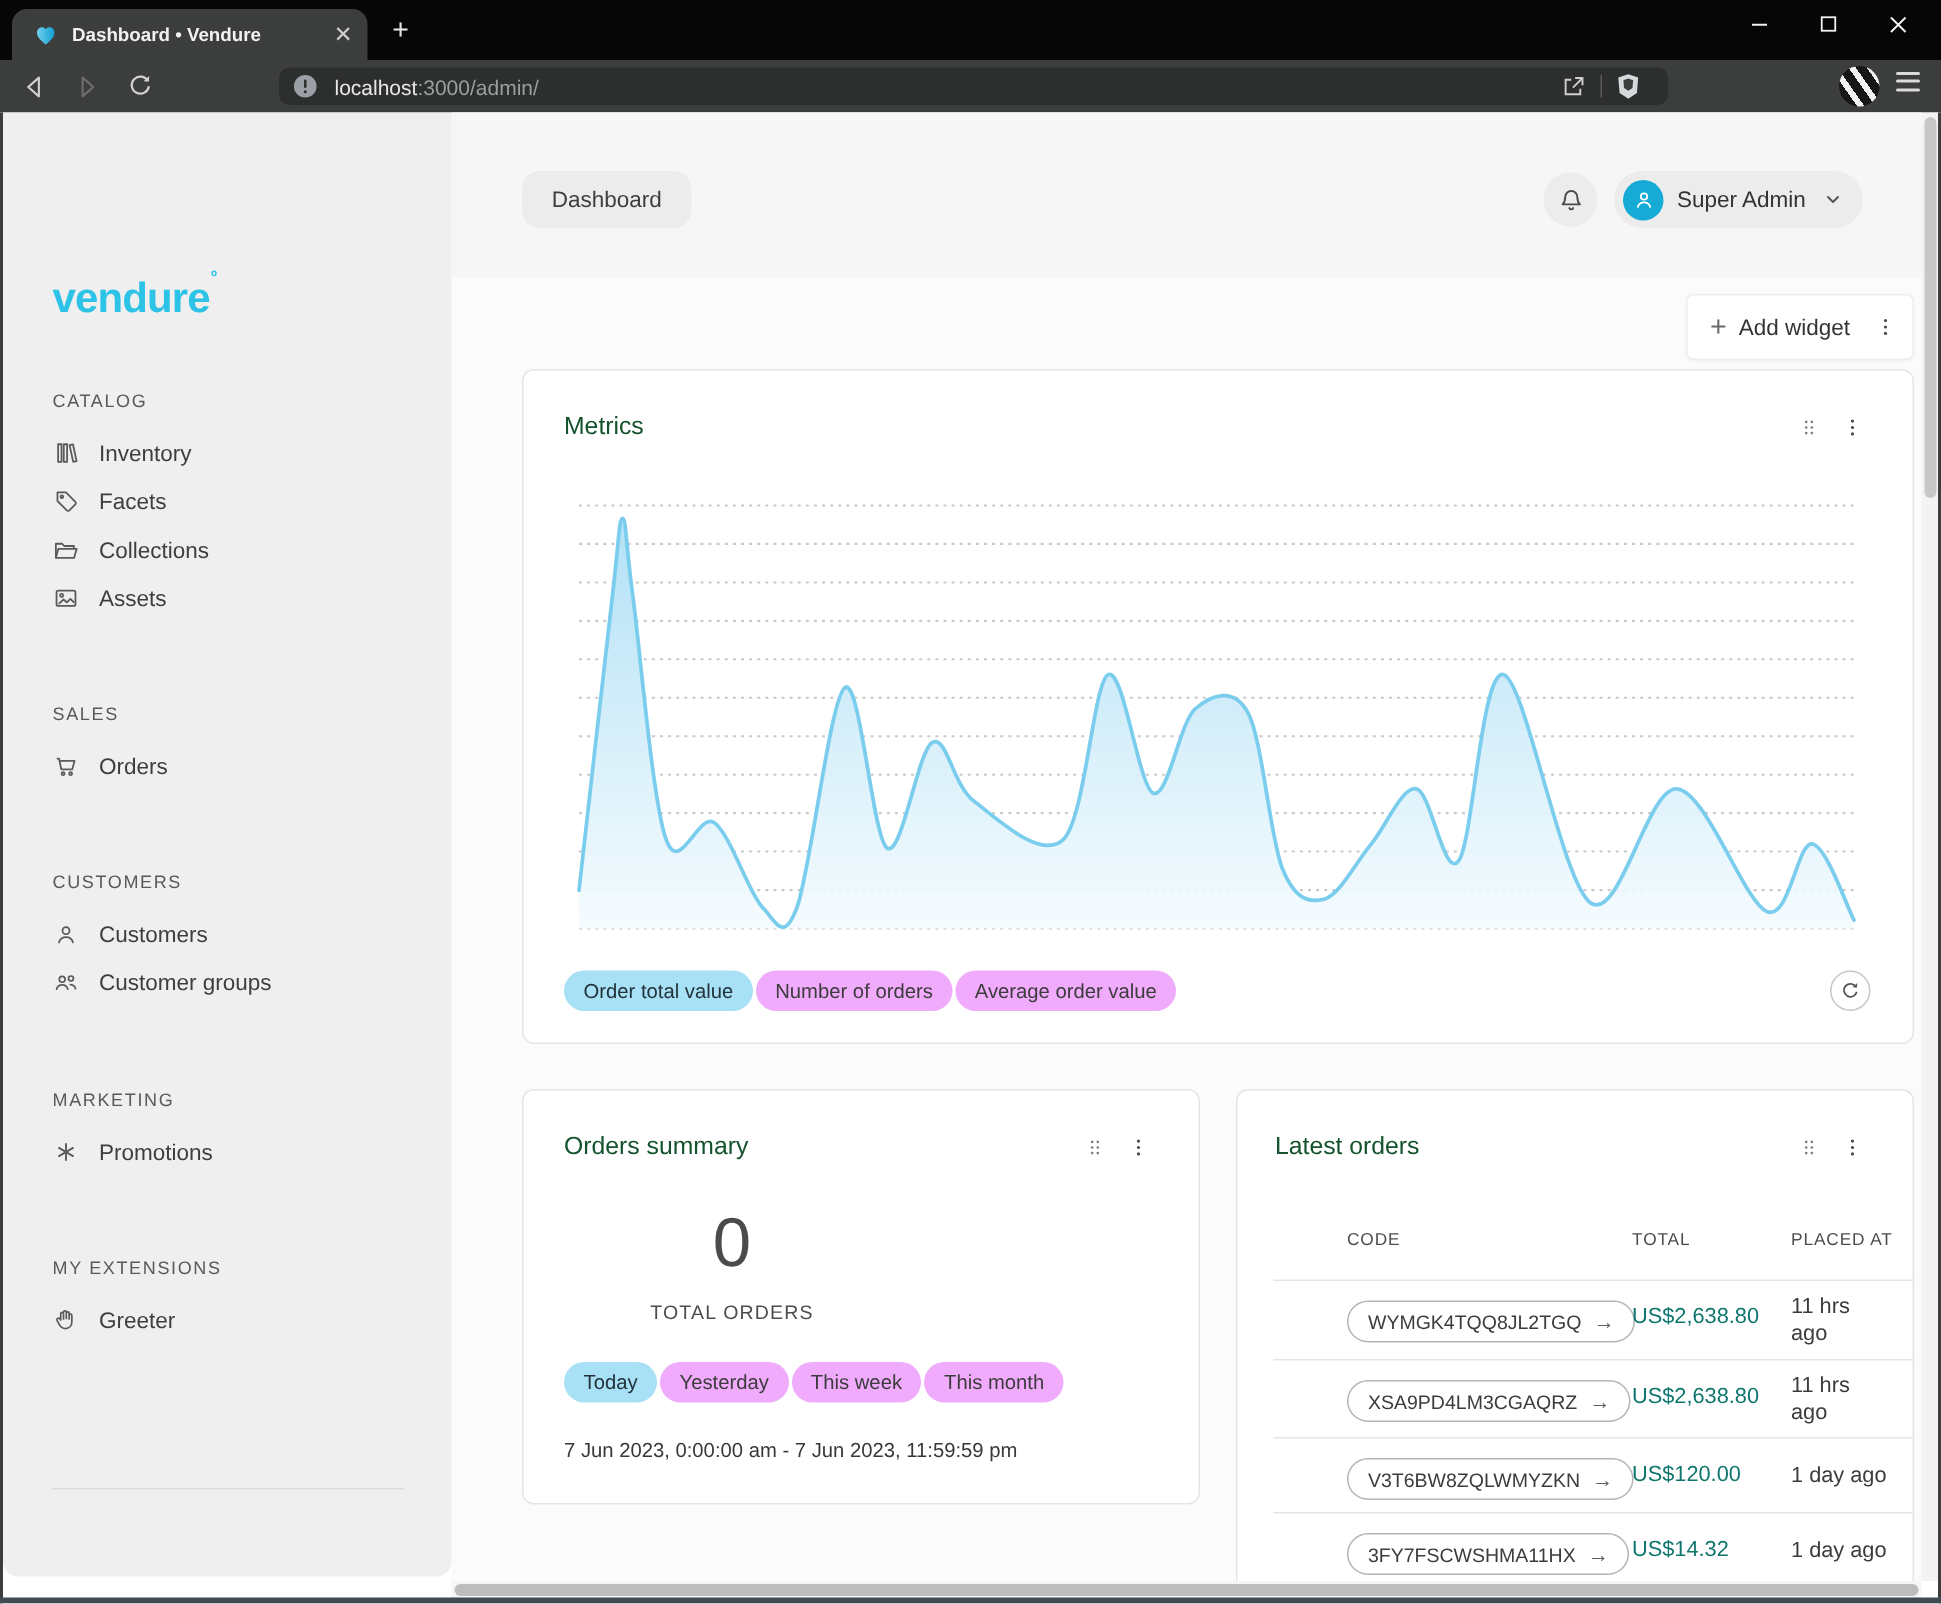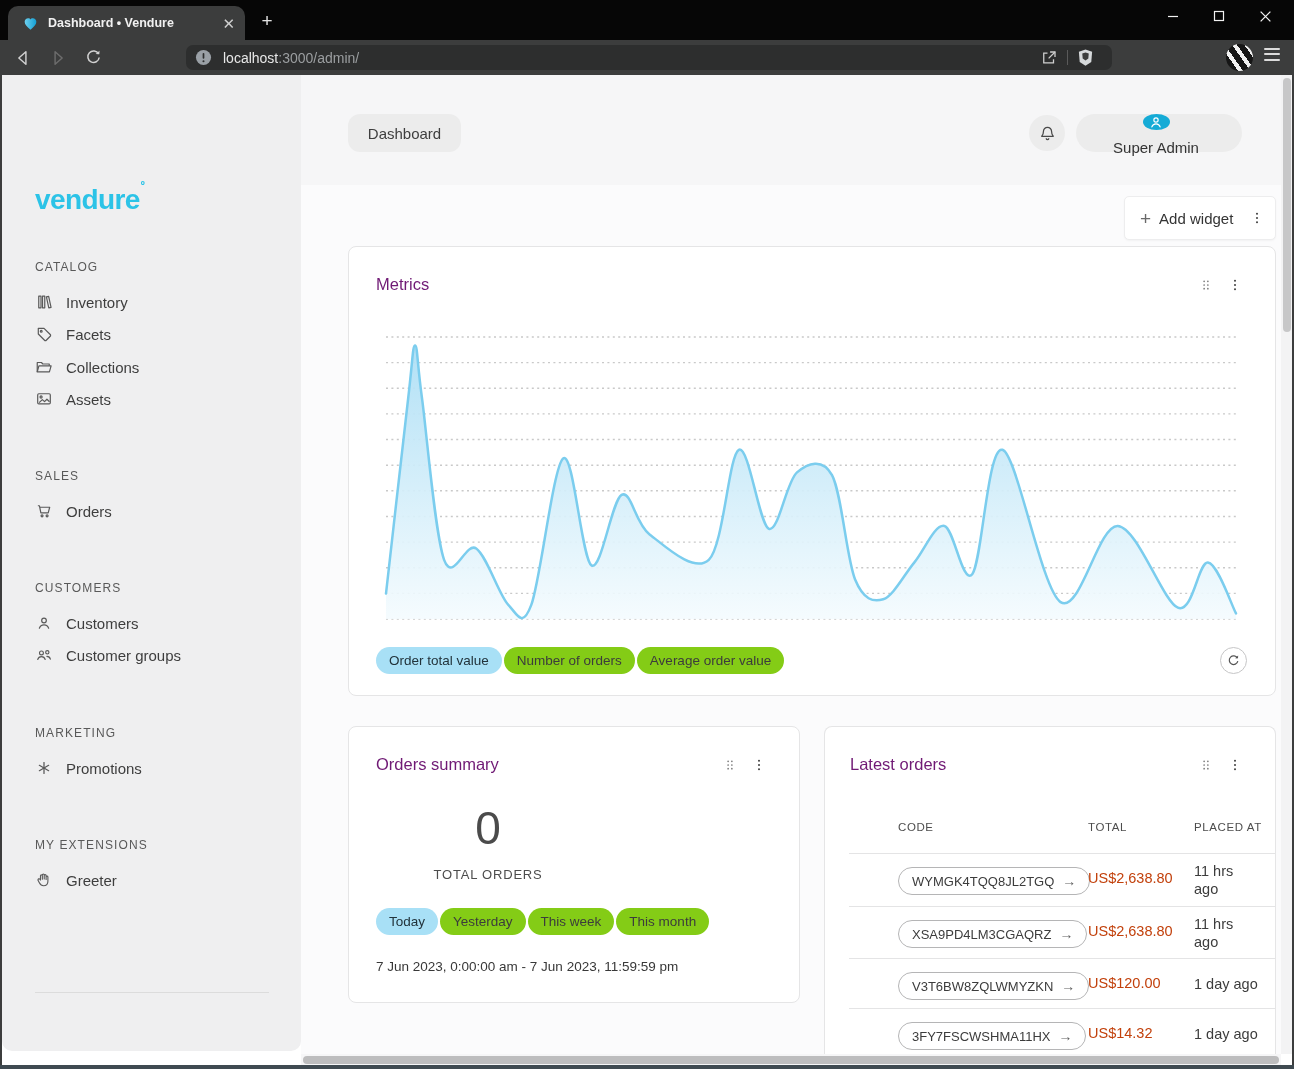--- a/index.html
+++ b/index.html
@@ -59,63 +59,63 @@
 
   
   .content-bg { position:absolute; left:301px; top:75px; width:980px; height:991px; background:#fbfbfc; }
   .topband { position:absolute; left:301px; top:75px; width:980px; height:110px; background:#f6f6f7; }
   .crumb-pill { position:absolute; left:348px; top:114px; width:113px; height:38px; background:#ececec;
                 border-radius:12px; display:flex; align-items:center; justify-content:center;
                 font-size:15px; color:#3e3e3e; }
   .bell-btn { position:absolute; left:1029px; top:115px; width:36px; height:36px; border-radius:50%;
               background:#ececec; display:flex; align-items:center; justify-content:center; color:#4a4a4a; }
   .user-pill { position:absolute; left:1076px; top:114px; width:166px; height:38px; background:#ececec;
-               border-radius:19px; display:flex; align-items:center; padding:0 12px 0 6px; gap:9px;flex-direction:column; }
+               border-radius:19px; display:flex; align-items:center; padding:0 12px 0 6px; gap:9px; }
   .user-avatar { width:27px; height:27px; border-radius:50%; background:#15abd6; display:flex;
                  align-items:center; justify-content:center; color:#fff; }
   .user-name { font-size:15px; color:#333; flex:1; }
 
   .addwidget { position:absolute; left:1124px; top:196px; width:152px; height:44px; background:#fff;
                border:1px solid #ededee; border-radius:5px; box-shadow:0 1px 2px rgba(0,0,0,.04);
                display:flex; align-items:center; padding:0 10px 0 15px; gap:8px; }
   .addwidget .plus { color:#6a6a6a; font-size:19px; font-weight:400; line-height:19px; }
   .addwidget .lbl { font-size:15px; color:#343434; flex:1; }
 
   
   .card { position:absolute; background:#fff; border:1px solid #e5e5e6; border-radius:8px; overflow:hidden; }
-  .card-title { position:absolute; font-size:16.5px; color:#701a75; }
+  .card-title { position:absolute; font-size:16.5px; color:#14532d; }
   .card-icons { position:absolute; display:flex; gap:13px; color:#6f6f6f; }
 
   .metrics-card { left:348px; top:246px; width:928px; height:450px; }
   .summary-card { left:348px; top:726px; width:452px; height:277px; }
   .latest-card  { left:824px; top:726px; width:452px; height:343px; border-bottom:none; border-radius:8px 8px 0 0; }
 
   .chart-wrap { position:absolute; left:37px; top:84px; width:850px; height:292px; }
 
   .chip-row { position:absolute; display:flex; gap:2px; }
-  .chip { height:27px; border-radius:14px; background:#84cc16; color:#3c3c3c; font-size:13.5px;
+  .chip { height:27px; border-radius:14px; background:#f0abfc; color:#3c3c3c; font-size:13.5px;
           display:inline-flex; align-items:center; padding:0 13px; white-space:nowrap; }
   .chip.active { background:#a8e0f6; color:#22333b; }
   .refresh-btn { position:absolute; width:27px; height:27px; border:1px solid #c6c6c7; border-radius:50%;
                  display:flex; align-items:center; justify-content:center; color:#555; background:#fff; }
 
   .stat { position:absolute; text-align:center; color:#4b4b4b; }
   .stat .num { font-size:46px; font-weight:400; line-height:50px; }
   .stat .cap { font-size:13px; letter-spacing:0.8px; margin-top:14px; color:#4d4d4d; }
   .daterange { position:absolute; left:27px; top:232px; font-size:13.5px; color:#383838; }
 
   
   .lo-head { position:absolute; top:94px; font-size:11.5px; letter-spacing:0.6px; color:#4d4d4d; white-space:nowrap; }
   .lo-divider { position:absolute; left:24px; width:500px; height:1px; background:#e4e4e5; }
   .lo-row { position:absolute; left:0; width:520px; height:52px; }
   .code-pill { position:absolute; left:73px; top:13px; height:27px; border:1px solid #b5b5b6; border-radius:14px;
                display:inline-flex; align-items:center; gap:8px; padding:13px 13px; font-size:13px; color:#3c3c3c;
                background:#fff; white-space:nowrap; }
   .code-pill .arr { color:#5f5f5f; font-size:14px; }
-  .lo-total { position:absolute; left:263px; top:16px; font-size:14.5px; color:#c2410c; white-space:nowrap; }
+  .lo-total { position:absolute; left:263px; top:16px; font-size:14.5px; color:#0f766e; white-space:nowrap; }
   .lo-placed { position:absolute; left:369px; top:8px; width:80px; font-size:14.5px; color:#3c3c3c;
                line-height:18px; white-space:pre-line; }
   .lo-placed.single { top:16px; }
 
   
   .vscroll-track { position:absolute; left:1281px; top:75px; width:11px; height:979px; background:#f3f3f4; }
   .vscroll-thumb { position:absolute; left:1282.5px; top:78px; width:8px; height:254px; background:#c7c7c8; border-radius:4px; }
   .hscroll-track { position:absolute; left:301px; top:1054px; width:980px; height:12px; background:#f6f6f7; }
   .hscroll-thumb { position:absolute; left:303px; top:1056px; width:976px; height:8px; background:#bdbdbe; border-radius:4px; }
 </style>

